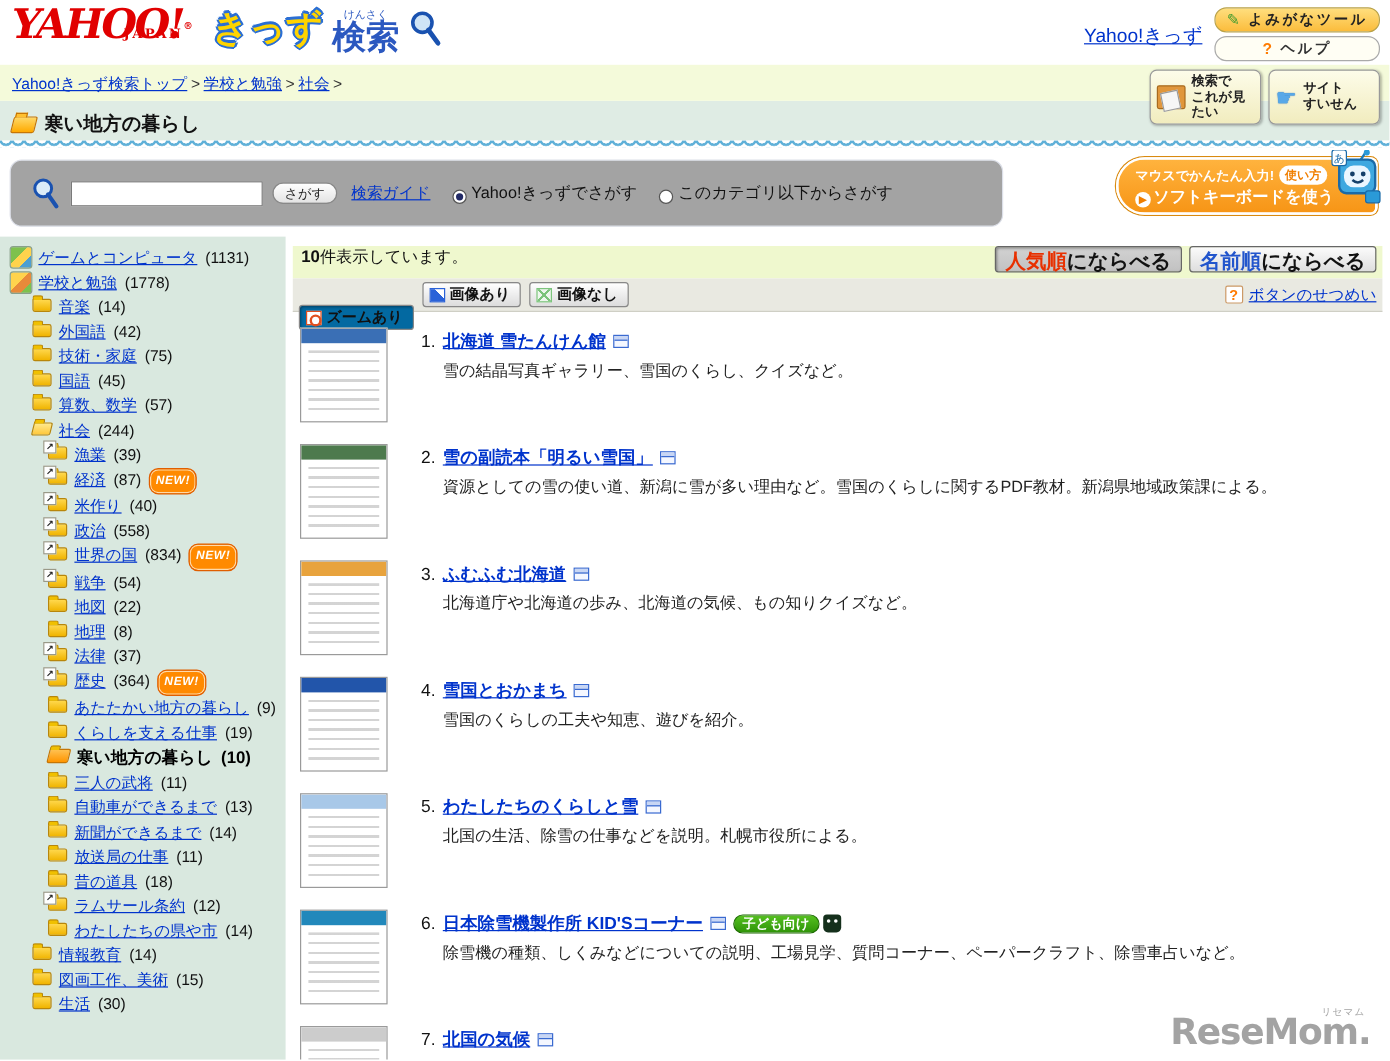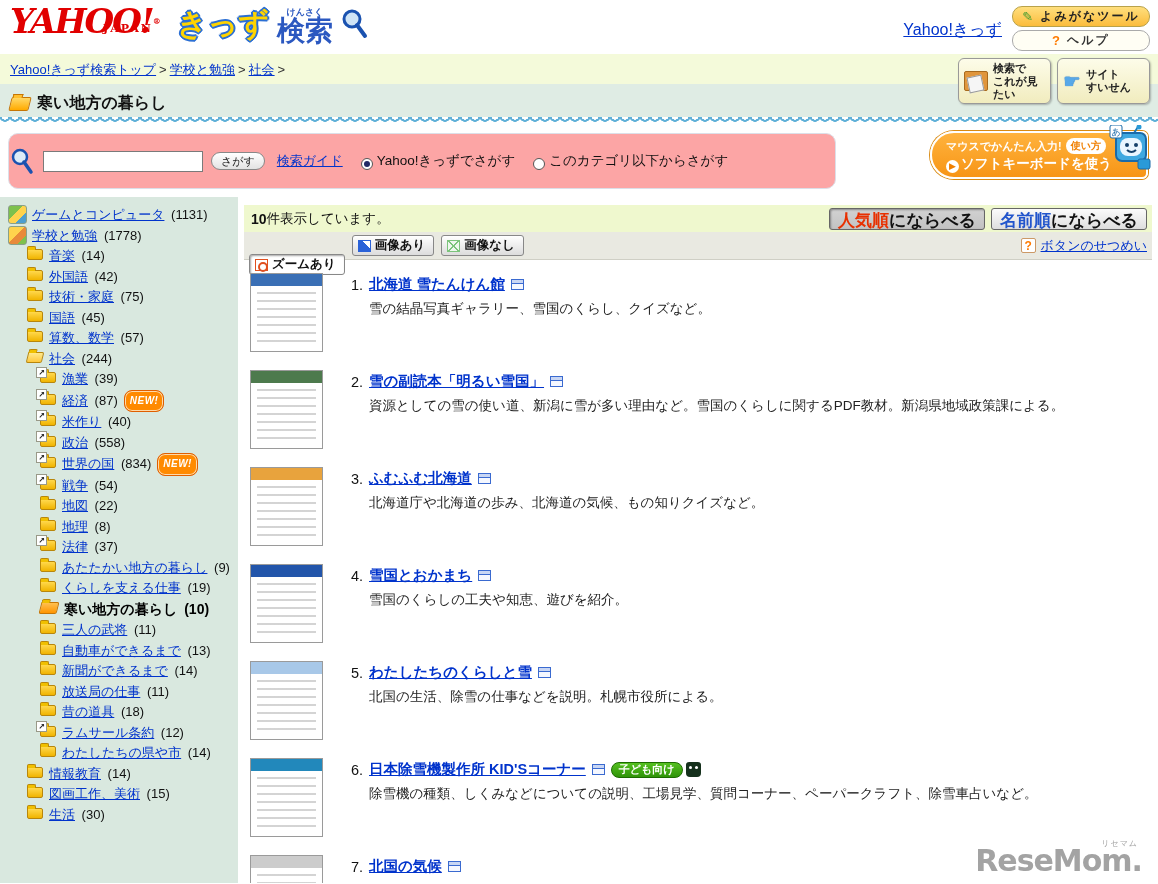--- a/index.html
+++ b/index.html
@@ -11,21 +11,21 @@
   
   .hdr { height:54px; background:#fff; position:relative; padding:4px 8px 0 10px; }
   .logo { display:flex; align-items:flex-start; gap:4px; }
   .logo-yahoo { font-family:"DejaVu Serif","Liberation Serif",serif; font-style:italic; font-weight:bold;
     font-size:34px; color:#e10000; letter-spacing:-2px; line-height:34px; position:relative; }
   .logo-japan { position:absolute; right:6px; bottom:-8px; font-size:11px; letter-spacing:2px; font-style:normal; color:#e10000; }
   .logo-reg { font-size:8px; color:#e10000; vertical-align:top; }
   .logo-kids { font-size:30px; font-weight:bold; color:#ffd400; line-height:40px; margin-left:14px;
     text-shadow:-2px 0 #2b6fd4, 2px 0 #2b6fd4, 0 -2px #2b6fd4, 0 2px #2b6fd4, -1px -1px #2b6fd4, 1px 1px #2b6fd4, 1px -1px #2b6fd4, -1px 1px #2b6fd4; }
   .logo-kensaku { display:inline-block; margin-left:4px; text-align:center; line-height:1; margin-top:4px; }
-  .logo-kensaku .rb { display:block; font-size:9px; color:#2b58c0; font-weight:bold; }
+  .logo-kensaku .rb { display:block; font-size:9px; color:#2b58c0; font-weight:normal; }
   .logo-kensaku .kj { display:block; font-size:28px; color:#2b58c0; font-weight:bold; }
   .logo-mag { margin-left:2px; margin-top:4px; }
   .hdr-right { position:absolute; right:8px; top:6px; display:flex; align-items:flex-start; gap:10px; }
   .hdr-ylink { font-size:16px; margin-top:14px; }
   .hdr-btns { display:flex; flex-direction:column; gap:3px; }
   .hdr-btn { width:138px; height:21px; border-radius:10px; border:1px solid #b9a24a; font-size:12px; font-weight:bold;
     display:flex; align-items:center; justify-content:center; gap:5px; cursor:pointer; letter-spacing:2px; }
   .btn-yomigana { background:linear-gradient(#ffdf7e,#fbbc3c); color:#222; }
   .btn-help { background:#fffef4; border-color:#aaa; color:#333; }
   .pencil-ic { color:#3f9b2f; font-size:13px; font-weight:bold; }
@@ -40,22 +40,22 @@
   .promo-wrap { position:absolute; right:8px; top:58px; display:flex; gap:6px; z-index:5; }
   .promo-btn { width:93px; height:46px; border:1px solid #999; border-radius:6px; background:linear-gradient(#fdfce9,#f1ecbe);
     display:flex; align-items:center; gap:5px; padding:3px 5px; cursor:pointer; box-shadow:1px 1px 2px rgba(0,0,0,.25); }
   .promo-txt { font-size:11px; font-weight:bold; line-height:13px; color:#222; }
   .env-ic { width:24px; height:20px; background:#e0963c; border:1px solid #a86a1e; border-radius:2px; position:relative; flex:none; }
   .env-ic::after { content:""; position:absolute; left:3px; top:4px; width:13px; height:14px; background:#f6f6f6; border:1px solid #999; transform:rotate(-12deg); }
   .hand-ic { font-size:20px; color:#58a8e8; flex:none; text-shadow:0 0 1px #1c6ab4; }
 
   
   .search-sec { height:74px; background:#fff; position:relative; padding:10px 0 0 8px; }
-  .search-box { width:828px; height:56px; background:#fca5a5; border:1px solid #dcdfe8; border-radius:10px;
-    display:flex; align-items:center; padding:0 0; gap:8px; }
+  .search-box { width:828px; height:56px; background:#a3a3a3; border:1px solid #dcdfe8; border-radius:10px;
+    display:flex; align-items:center; padding:0 16px; gap:8px; }
   .search-input { width:160px; height:21px; border:1px solid #7a7a7a; background:#fff; font-size:13px; padding:0 4px; }
   .sagasu-btn { height:18px; padding:0 9px; border:1px solid #888; border-radius:9px; background:linear-gradient(#fff,#e3e3e3);
     font-size:11px; color:#222; cursor:pointer; }
   .guide-link { font-size:13px; margin-left:4px; }
   .radio-row { display:flex; align-items:flex-end; gap:4px; margin-left:10px; font-size:13.5px; color:#111; }
   .radio { width:12px; height:12px; border:1px solid #555; border-radius:50%; background:#fff; display:inline-block; position:relative; flex:none; cursor:pointer; }
   .radio.sel::after { content:""; position:absolute; left:2px; top:2px; width:6px; height:6px; border-radius:50%; background:#222a66; }
   .softkey { position:absolute; right:10px; top:8px; width:218px; height:48px; background:linear-gradient(#ffb33e,#f79516);
     border:2px solid #fff; border-radius:24px 6px 6px 24px; box-shadow:0 0 0 1px #d98a10; padding:5px 30px 0 14px; cursor:pointer; }
   .softkey-l1 { display:flex; align-items:center; gap:4px; }
@@ -85,33 +85,33 @@
   .fld::before { content:""; position:absolute; top:-4px; left:-1px; width:7px; height:3px; background:#f0c000; border:1px solid #b8860b; border-bottom:none; border-radius:2px 2px 0 0; }
   .fld-arrow::after { content:"\2197"; position:absolute; left:-5px; top:-6px; width:9px; height:9px; line-height:9px; font-size:8px; font-weight:bold; text-align:center; color:#222; background:#fff; border:1px solid #998; }
   .fld-open { transform:skewX(-14deg); background:linear-gradient(#ffe98c,#ffc83c); }
   .fld-cur { width:18px; height:12px; transform:skewX(-14deg); background:linear-gradient(#ffc050,#ff9500); border-color:#c67605; }
   .title-fld { width:20px; height:14px; transform:skewX(-14deg); background:linear-gradient(#ffd866,#ffaa00); border:1px solid #c67605; border-radius:2px; position:relative; display:inline-block; }
   .title-fld::before { content:""; position:absolute; top:-4px; left:0; width:8px; height:3px; background:#ffc030; border:1px solid #c67605; border-bottom:none; }
   .new-badge { display:inline-block; margin-left:6px; padding:0 5px; font-size:10px; font-weight:bold; font-style:italic;
     color:#fff; background:#ff8a00; border:1px solid #e05e00; border-radius:8px; box-shadow:inset 0 0 0 1px #ffd9a8; letter-spacing:.5px; vertical-align:1px; }
 
   
-  .count-bar { height:27px; background:#eff8ce; display:flex; align-items:center; padding:0 5px 0 7px; }
+  .count-bar { height:27px; background:#eff8ce; display:flex; align-items:flex-start; padding:0 5px 0 7px; }
   .count-num { font-weight:bold; font-size:14px; }
   .count-suffix { font-size:13.5px; }
   .count-spacer { flex:1; }
   .sort-btn { height:22px; padding:0 8px; font-size:17px; font-weight:bold; border:1px solid #666; border-radius:3px;
     background:linear-gradient(#fbfbfb,#dedede); margin-left:6px; cursor:pointer; color:#111; }
   .sort-btn.active { background:linear-gradient(#d2d2d2,#c2c2c2); box-shadow:inset 1px 1px 2px rgba(0,0,0,.35); }
   .sort-em-red { color:#e83000; }
   .sort-em-blue { color:#2255cc; }
   .filter-bar { height:28px; background:#e9e9e1; border-bottom:1px solid #cfcfc5; display:flex; align-items:center; padding:0 5px 0 5px; }
   .filter-btn { height:21px; padding:0 8px 0 5px; font-size:12.5px; font-weight:bold; border:1px solid #888; border-radius:3px;
     background:linear-gradient(#ffffff,#dcdcdc); margin-right:7px; cursor:pointer; display:flex; align-items:center; gap:4px; color:#111; }
-  .filter-btn.active { background:#ffffff; box-shadow:inset 1px 1px 2px rgba(0,0,0,.35);margin-top:38px; }
+  .filter-btn.active { background:#0369a1; box-shadow:inset 1px 1px 2px rgba(0,0,0,.35);margin-top:38px; }
   .f-ic { width:13px; height:12px; display:inline-block; flex:none; }
   .f-zoom { background:#fff; border:1px solid #e05020; position:relative; }
   .f-zoom::after { content:""; position:absolute; left:2px; top:2px; width:6px; height:6px; border:2px solid #e05020; border-radius:50%; }
   .f-img { background:linear-gradient(225deg,#fff 0 35%,#2a62d8 35%); border:1px solid #2a62d8; }
   .f-noimg { background:linear-gradient(45deg,transparent 44%,#7cc47c 44% 56%,transparent 56%),linear-gradient(-45deg,transparent 44%,#7cc47c 44% 56%,transparent 56%),#eef7ee; border:1px solid #7cc47c; }
   .legend { margin-left:auto; display:flex; align-items:center; gap:5px; }
   .legend-q { width:15px; height:15px; background:#fff; border:1px solid #c96; color:#ff7b00; font-weight:bold; font-size:12px; text-align:center; line-height:14px; border-radius:2px; }
   .legend a { font-size:13px; }
 
   
@@ -239,20 +239,21 @@
       <div class="sb-row lv2"><span class="fld fld-open"></span><a>社会</a><span class="sb-count"> (244)</span></div>
       <div class="sb-row lv3"><span class="fld fld-arrow"></span><a>漁業</a><span class="sb-count"> (39)</span></div>
       <div class="sb-row lv3"><span class="fld fld-arrow"></span><a>経済</a><span class="sb-count"> (87)</span><span class="new-badge">NEW!</span></div>
       <div class="sb-row lv3"><span class="fld fld-arrow"></span><a>米作り</a><span class="sb-count"> (40)</span></div>
       <div class="sb-row lv3"><span class="fld fld-arrow"></span><a>政治</a><span class="sb-count"> (558)</span></div>
       <div class="sb-row lv3"><span class="fld fld-arrow"></span><a>世界の国</a><span class="sb-count"> (834)</span><span class="new-badge">NEW!</span></div>
       <div class="sb-row lv3"><span class="fld fld-arrow"></span><a>戦争</a><span class="sb-count"> (54)</span></div>
       <div class="sb-row lv3"><span class="fld"></span><a>地図</a><span class="sb-count"> (22)</span></div>
       <div class="sb-row lv3"><span class="fld"></span><a>地理</a><span class="sb-count"> (8)</span></div>
       <div class="sb-row lv3"><span class="fld fld-arrow"></span><a>法律</a><span class="sb-count"> (37)</span></div>
+      <div class="sb-row lv3"><span class="fld fld-arrow"></span><a>歴史</a><span class="sb-count"> (364)</span><span class="new-badge">NEW!</span></div>
       <div class="sb-row lv3"><span class="fld"></span><a>あたたかい地方の暮らし</a><span class="sb-count"> (9)</span></div>
       <div class="sb-row lv3"><span class="fld"></span><a>くらしを支える仕事</a><span class="sb-count"> (19)</span></div>
       <div class="sb-row lv3"><span class="fld fld-cur"></span><span class="sb-cur">寒い地方の暮らし</span><span class="sb-count sb-cur"> (10)</span></div>
       <div class="sb-row lv3"><span class="fld"></span><a>三人の武将</a><span class="sb-count"> (11)</span></div>
       <div class="sb-row lv3"><span class="fld"></span><a>自動車ができるまで</a><span class="sb-count"> (13)</span></div>
       <div class="sb-row lv3"><span class="fld"></span><a>新聞ができるまで</a><span class="sb-count"> (14)</span></div>
       <div class="sb-row lv3"><span class="fld"></span><a>放送局の仕事</a><span class="sb-count"> (11)</span></div>
       <div class="sb-row lv3"><span class="fld"></span><a>昔の道具</a><span class="sb-count"> (18)</span></div>
       <div class="sb-row lv3"><span class="fld fld-arrow"></span><a>ラムサール条約</a><span class="sb-count"> (12)</span></div>
       <div class="sb-row lv3"><span class="fld"></span><a>わたしたちの県や市</a><span class="sb-count"> (14)</span></div>

